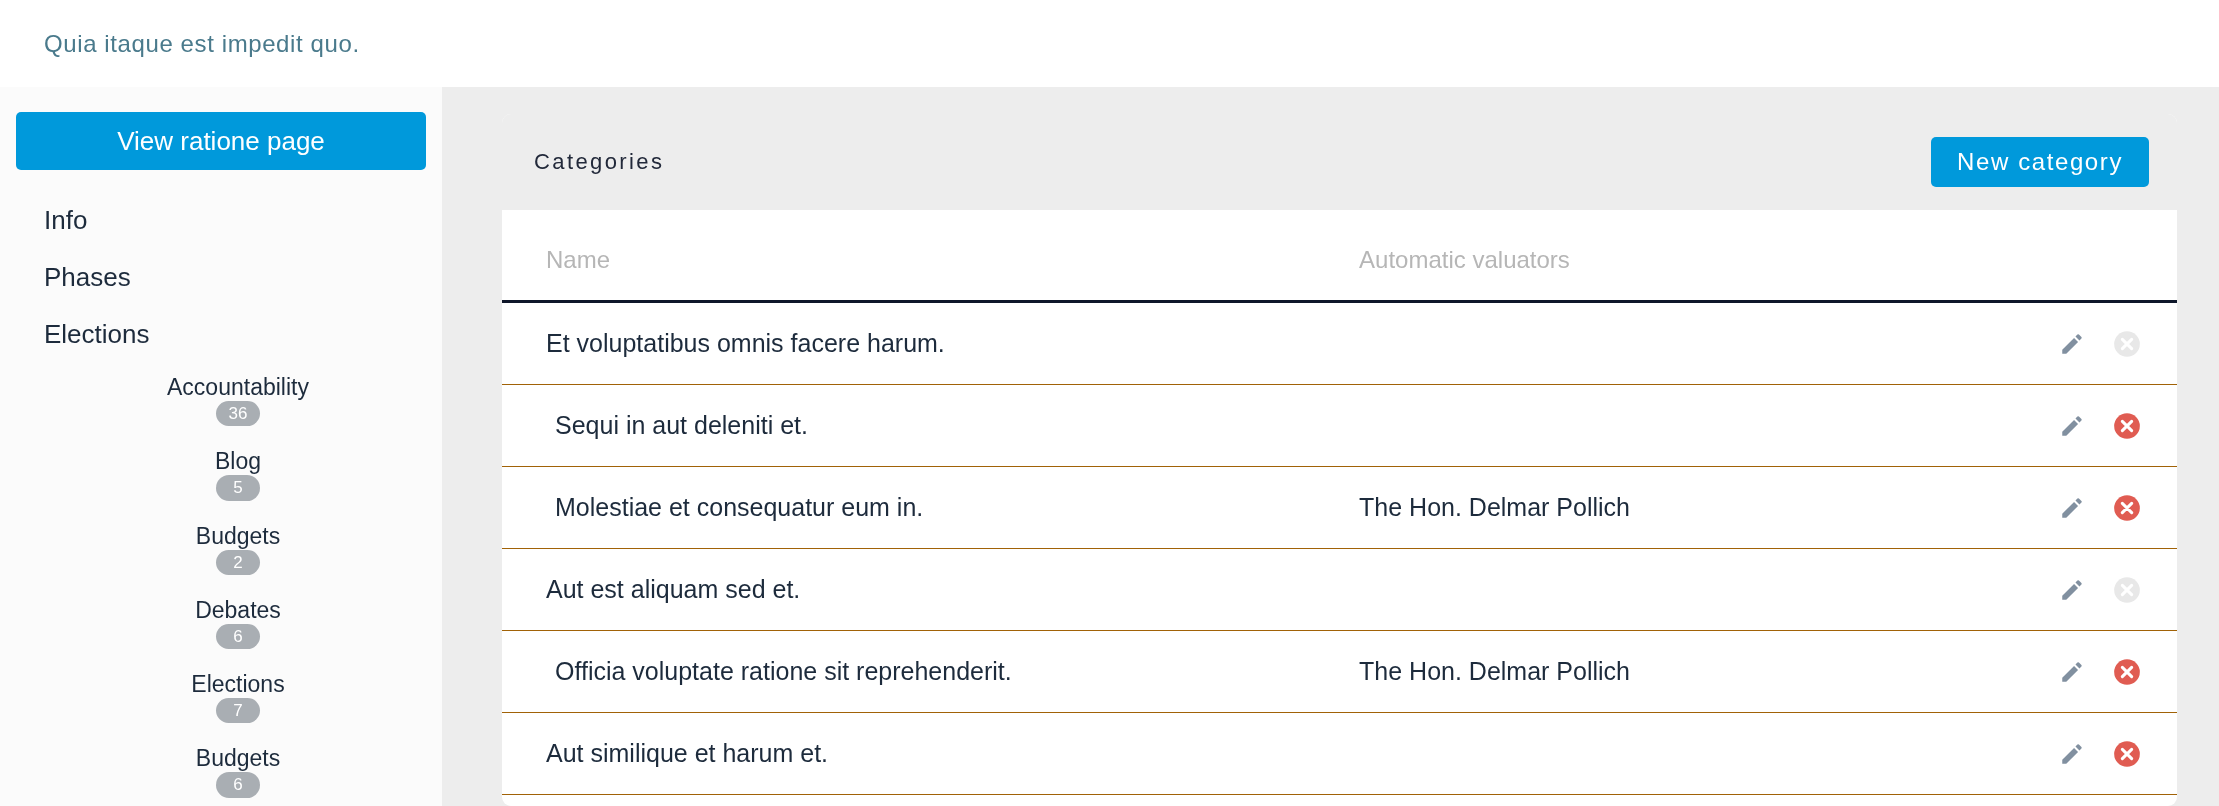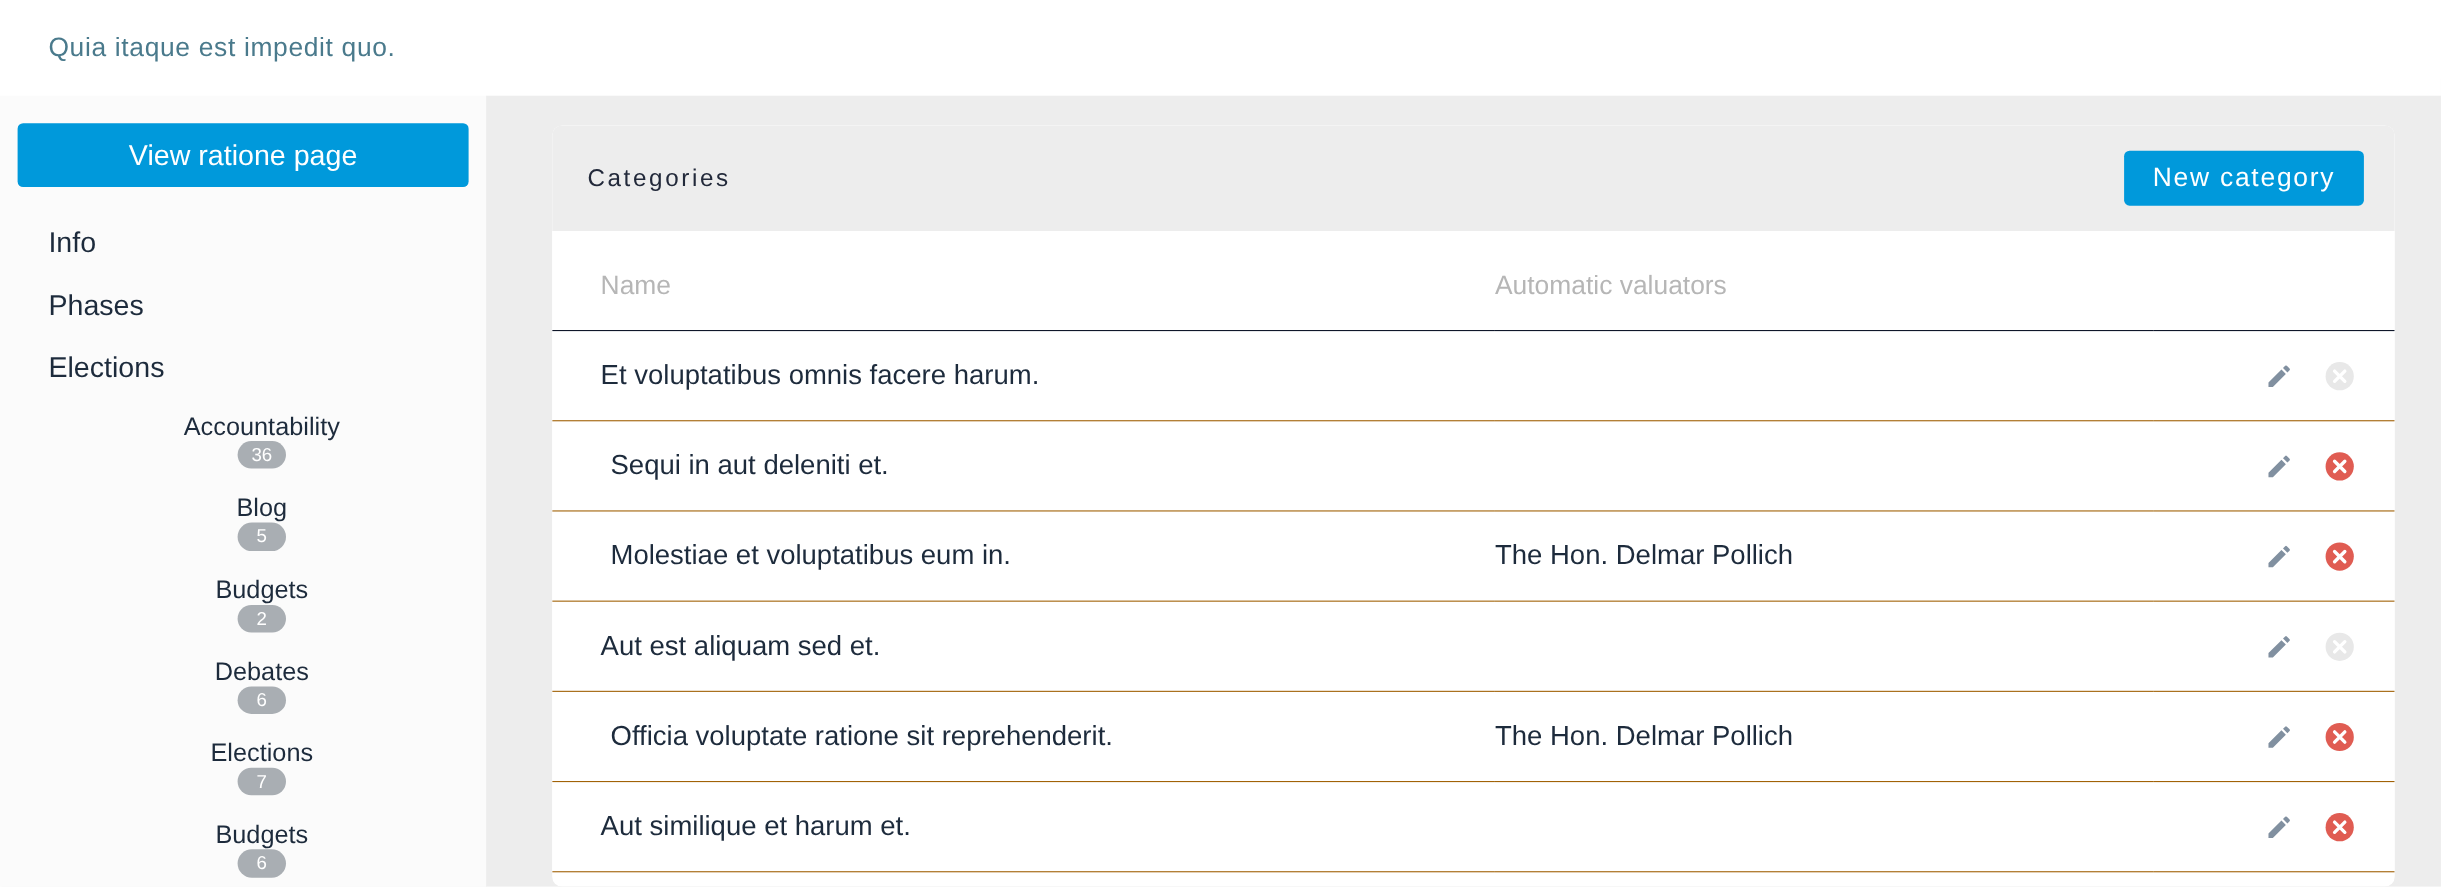--- a/index.html
+++ b/index.html
@@ -163,21 +163,21 @@
     border-collapse: collapse;
     table-layout: fixed;
     background: #ffffff;
   }
   .table th {
     text-align: left;
     font-weight: normal;
     font-size: 24px;
     color: #b6b6b6;
     padding: 36px 0 26px 0;
-    border-bottom: 1px solid #0f172a;
+    border-bottom: 3px solid #0f172a;
   }
   .table td {
     font-size: 25px;
     color: #1d2b3c;
     padding: 26px 0 26px 0;
     border-bottom: 1px solid #a16207;
     vertical-align: middle;
   }
   .col-name   { width: 700px; padding-left: 44px !important; }
   .col-val    { width: 520px; }
@@ -308,21 +308,21 @@
                   <svg class="xcircle" viewBox="0 0 24 24">
                     <circle cx="12" cy="12" r="11" fill="#e05c52"></circle>
                     <path d="M8 8 L16 16 M16 8 L8 16" stroke="#ffffff" stroke-width="2.6" stroke-linecap="round"></path>
                   </svg>
                 </button>
               </div>
             </td>
           </tr>
 
           <tr>
-            <td class="col-name indent-1">Molestiae et voluptatibus eum in.</td>
+            <td class="col-name indent-1">Molestiae et consequatur eum in.</td>
             <td class="col-val">The Hon. Delmar Pollich</td>
             <td class="col-act">
               <div class="actions">
                 <button class="icon-btn">
                   <svg class="pencil" viewBox="0 0 24 24">
                     <path d="M3 17.3V21h3.7L17.6 10.1l-3.7-3.7L3 17.3zM20.7 7c.4-.4.4-1 0-1.4l-2.3-2.3a1 1 0 0 0-1.4 0l-1.8 1.8 3.7 3.7L20.7 7z" fill="#8190a0"></path>
                   </svg>
                 </button>
                 <button class="icon-btn">
                   <svg class="xcircle" viewBox="0 0 24 24">

